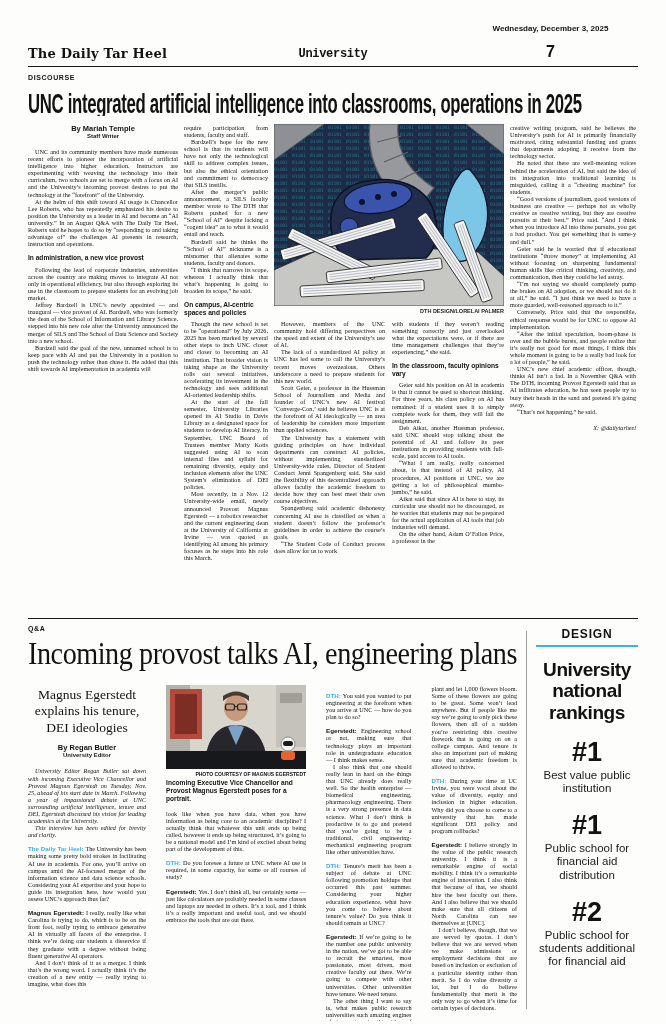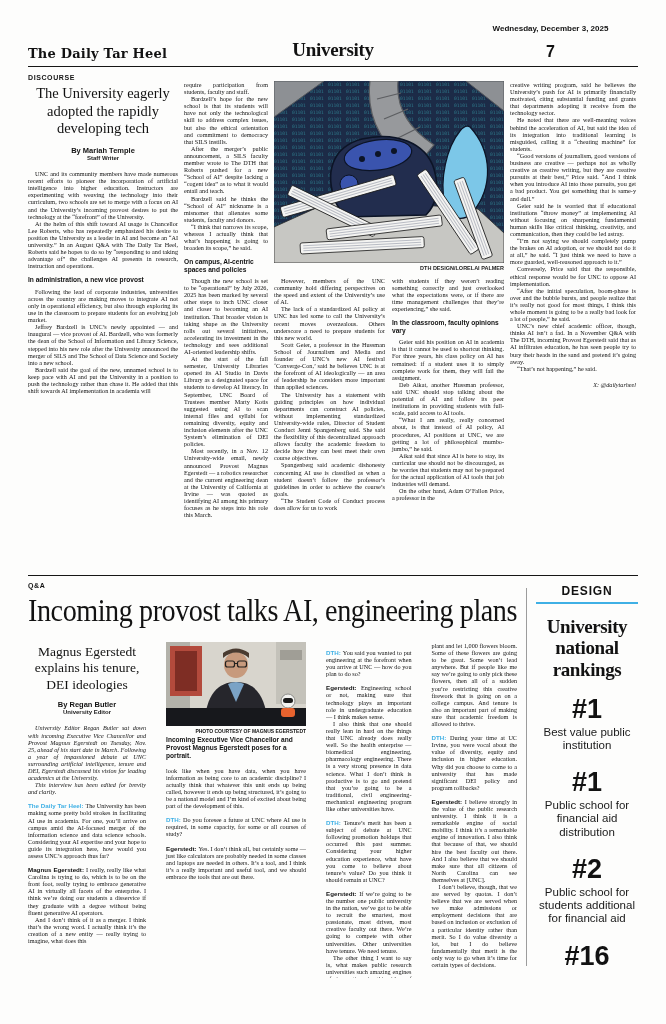--- a/index.html
+++ b/index.html
@@ -3,21 +3,21 @@
 <meta charset="utf-8">
 <style>
   html,body{margin:0;padding:0;}
   body{width:666px;height:1024px;background:#fdfdfc;color:#121212;overflow:hidden;
        font-family:"Liberation Serif", serif;}
   .page{box-sizing:border-box;width:666px;height:1024px;padding:24px 28px 0;}
 
   
   .masthead{display:flex;align-items:flex-end;justify-content:space-between;padding-bottom:5px;}
   .paper-name{font-family:"DejaVu Serif",serif;font-weight:700;font-size:13px;width:175px;letter-spacing:.2px;}
-  .section-title{font-family:Liberation Serif, serif;font-weight:700;font-size:19px;letter-spacing:-.3px;}
+  .section-title{font-family:Liberation Mono, monospace;font-weight:700;font-size:12px;letter-spacing:-.3px;}
   .date-page{width:175px;display:flex;align-items:center;justify-content:space-between;gap:10px;flex-direction:column;}
   .date{font-family:"Liberation Sans",sans-serif;font-weight:700;font-size:8px;}
   .page-num{font-family:"Liberation Sans",sans-serif;font-weight:700;font-size:16px;}
   .rule{border-top:1.5px solid #161616;}
   .masthead-rule{margin-bottom:7px;}
   .section-rule{border-top-width:1px;margin:8px 0 6px;}
 
   .kicker{font-family:"Liberation Sans",sans-serif;font-weight:700;font-size:7px;letter-spacing:.6px;}
 
   .headline1{margin:3px 0 8px;height:32px;overflow:hidden;white-space:nowrap;}
@@ -60,21 +60,21 @@
 
   .cols2{display:flex;gap:20px;height:336px;overflow:hidden;}
   .q1{width:134px;} .q2{width:140px;} .q3{width:97px;} .q4{width:97px;}
   .deck2{font-size:13.5px;font-weight:400;text-align:center;margin:2px 4px 7px;line-height:1.22;}
   .photo{margin-bottom:5px;}
   .photo-credit{text-align:right;font-family:"Liberation Sans",sans-serif;font-weight:700;font-size:5px;margin-top:2px;}
   .photo-caption{font-family:"Liberation Sans",sans-serif;font-weight:700;font-size:6.6px;line-height:1.2;margin:2px 0 7px;}
 
   .brief-kicker{font-weight:700;font-size:12px;letter-spacing:.8px;}
   .brief-underline{height:2px;background:var(--accent,#3fb0e5);margin:4px 0 12px;}
-  .brief-title{font-weight:700;font-size:19px;line-height:1.12;letter-spacing:-.4px;margin:0 0 16px;font-family:Liberation Serif, serif;}
+  .brief-title{font-weight:700;font-size:19px;line-height:1.12;letter-spacing:-.4px;margin:0 0 16px;}
   .rank-item{margin-bottom:17px;}
   .rank-num{font-weight:700;font-size:27px;line-height:1;}
   .rank-label{font-weight:400;font-size:11.5px;line-height:1.15;margin-top:3px;color:#1a1a1a;}
 </style>
 </head>
 <body>
 
 <div class="page">
 
   <header class="masthead">
@@ -82,24 +82,24 @@
     <div class="section-title">University</div>
     <div class="date-page">
       <span class="date">Wednesday, December 3, 2025</span>
       <span class="page-num">7</span>
     </div>
   </header>
   <div class="rule masthead-rule"></div>
 
   <section class="story1">
     <div class="kicker">DISCOURSE</div>
+    <h1 class="headline1"><span class="condense">UNC integrated artificial intelligence into classrooms, operations in 2025</span></h1>
 
     <div class="cols1">
       <div class="colA">
-        <h2 class="deck">The University eagerly adopted the rapidly developing tech</h2>
         <div class="byline">
           <div class="byline-name">By Mariah Temple</div>
           <div class="byline-title">Staff Writer</div>
         </div>
         <div class="paras">
             <p class="bp">UNC and its community members have made numerous recent efforts to pioneer the incorporation of artificial intelligence into higher education. Instructors are experimenting with weaving the technology into their curriculum, two schools are set to merge with a focus on AI and the University’s incoming provost desires to put the technology at the “forefront” of the University.</p>
             <p class="bp">At the helm of this shift toward AI usage is Chancellor Lee Roberts, who has repeatedly emphasized his desire to position the University as a leader in AI and become an “AI university.” In an August Q&amp;A with The Daily Tar Heel, Roberts said he hopes to do so by “responding to and taking advantage of” the challenges AI presents in research, instruction and operations.</p>
             <div class="subhead">In administration, a new vice provost</div>
             <p class="bp">Following the lead of corporate industries, universities across the country are making moves to integrate AI not only in operational efficiency, but also through exploring its use in the classroom to prepare students for an evolving job market.</p>
             <p class="bp">Jeffrey Bardzell is UNC’s newly appointed — and inaugural — vice provost of AI. Bardzell, who was formerly the dean of the School of Information and Library Science, stepped into his new role after the University announced the merger of SILS and The School of Data Science and Society into a new school.</p>
@@ -297,20 +297,17 @@
             <div class="rank-label">Best value public institution</div>
           </div>
           <div class="rank-item">
             <div class="rank-num">#1</div>
             <div class="rank-label">Public school for financial aid distribution</div>
           </div>
           <div class="rank-item">
             <div class="rank-num">#2</div>
             <div class="rank-label">Public school for students additional for financial aid</div>
           </div>
-          <div class="rank-item">
-            <div class="rank-num">#16</div>
-          </div>
         </div>
     </aside>
   </div>
 
 </div>
 
 </body></html>

